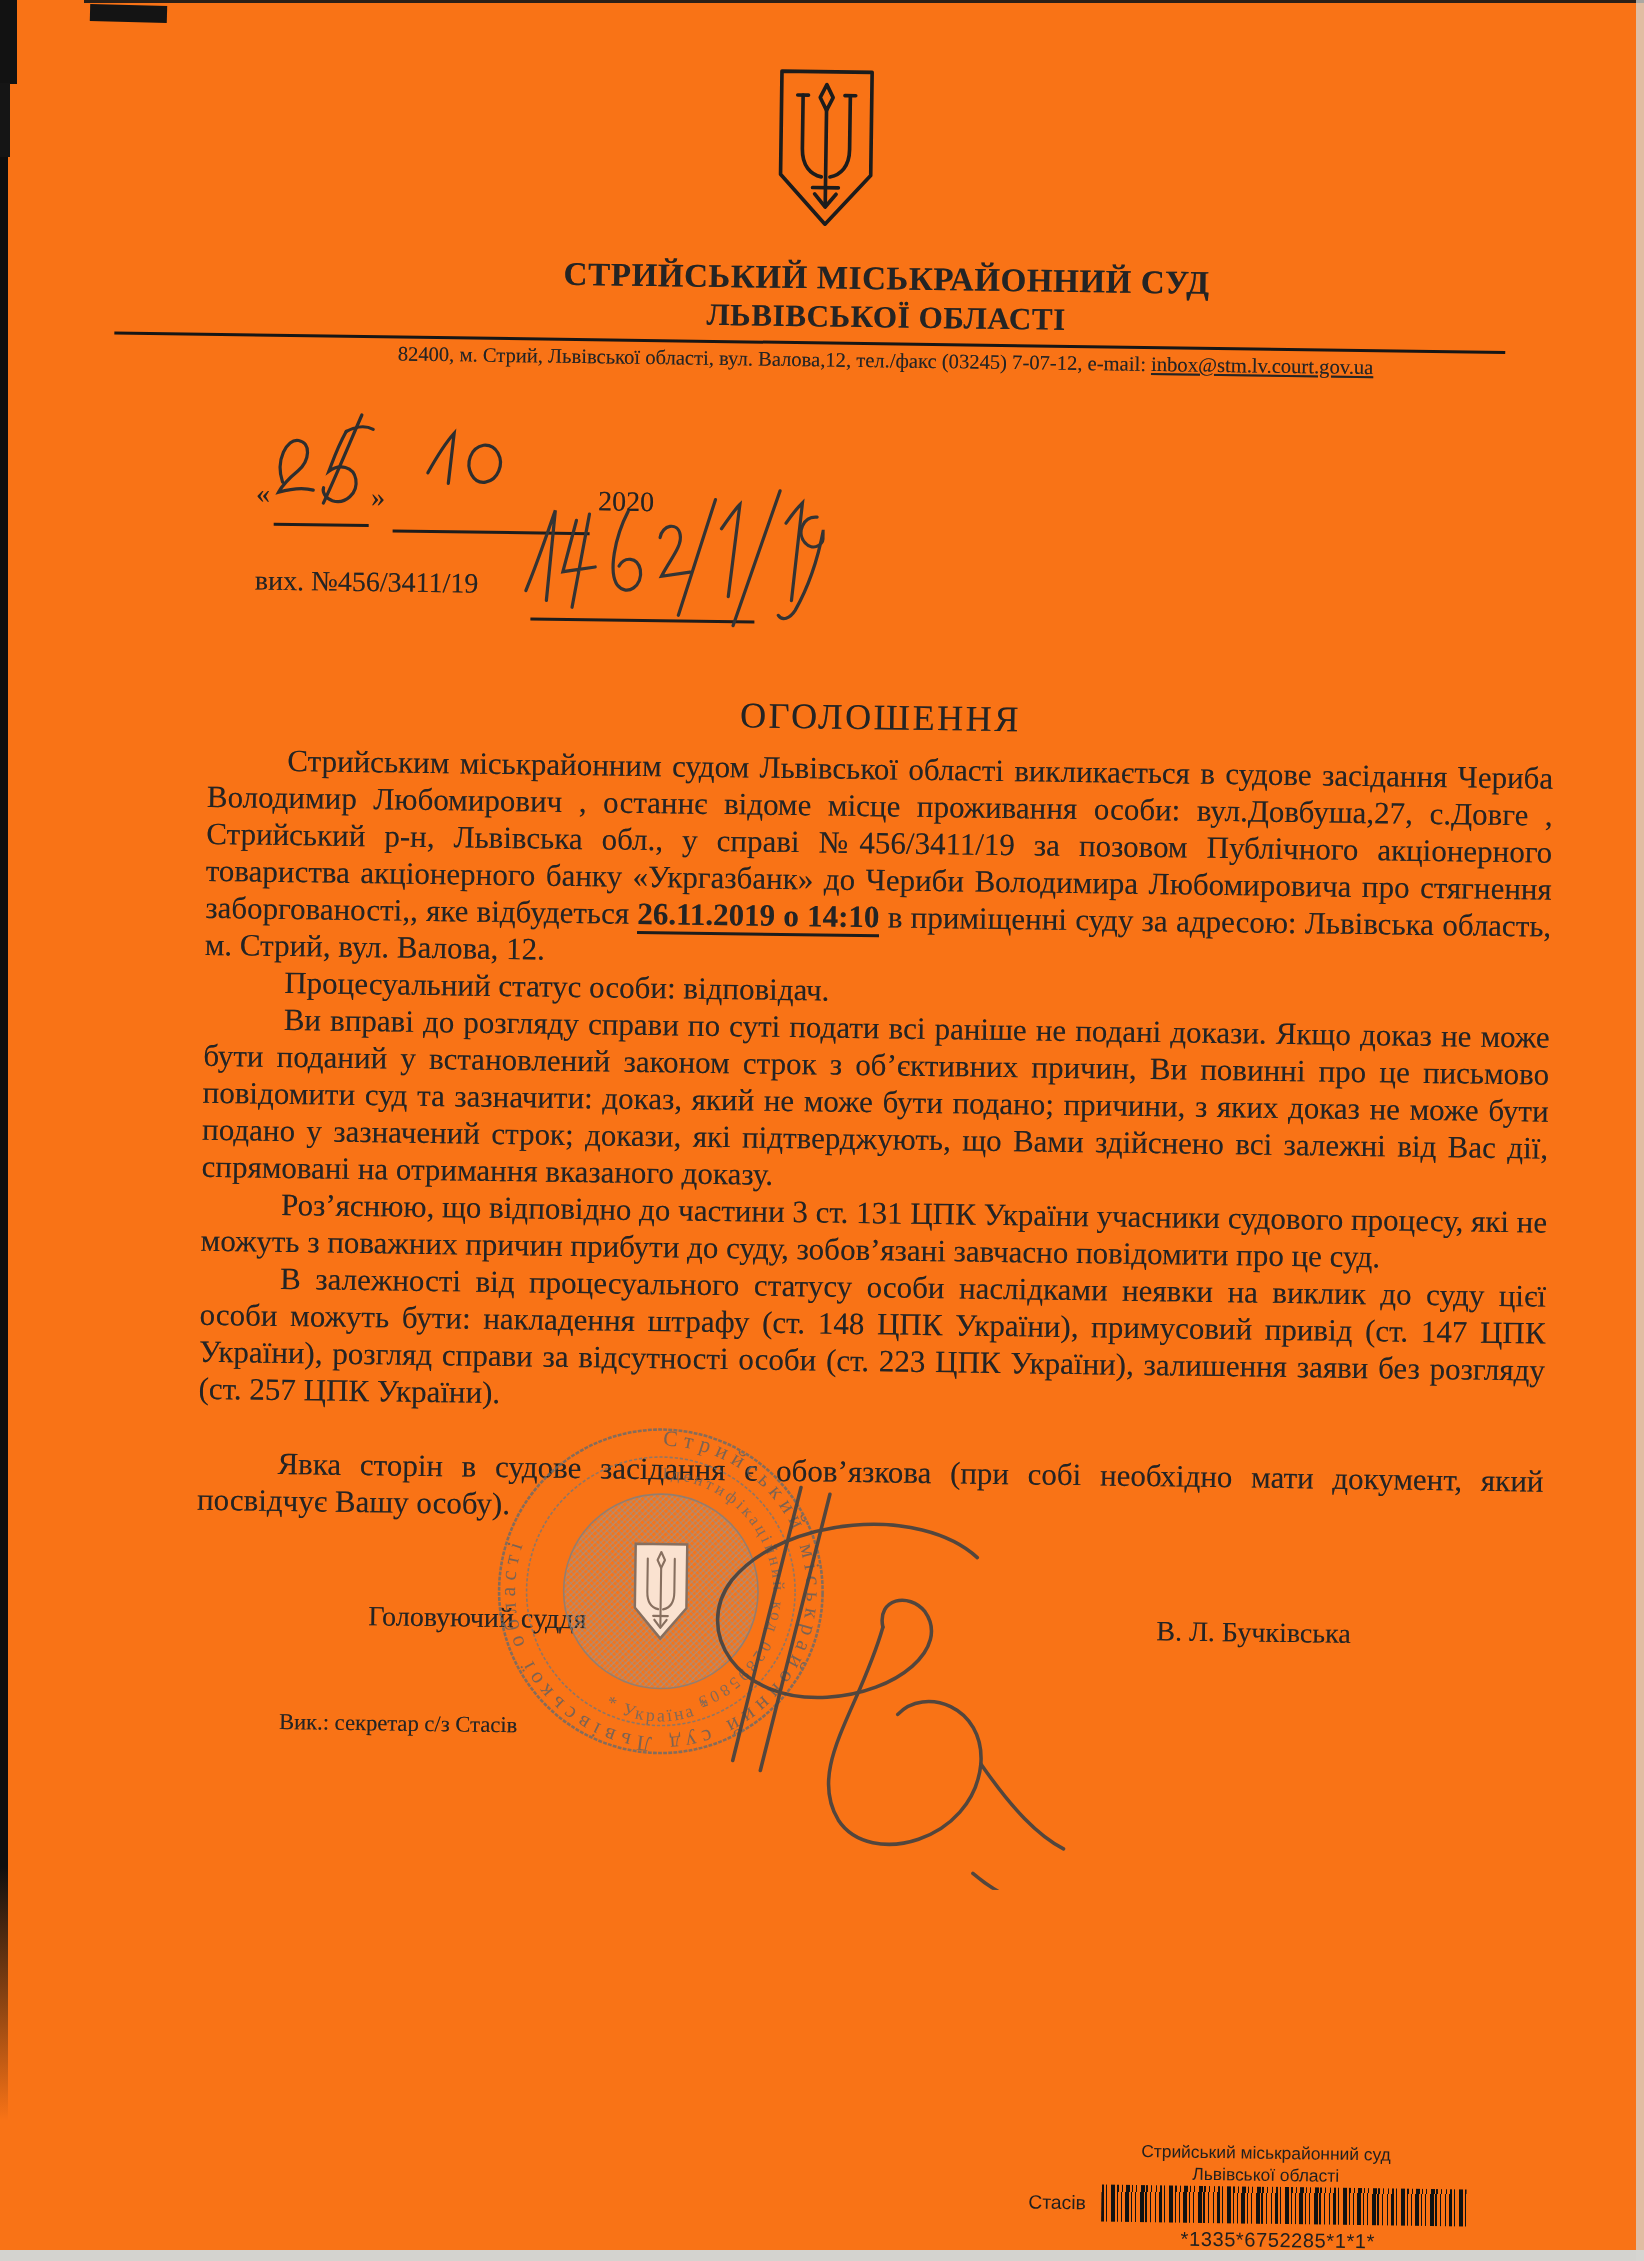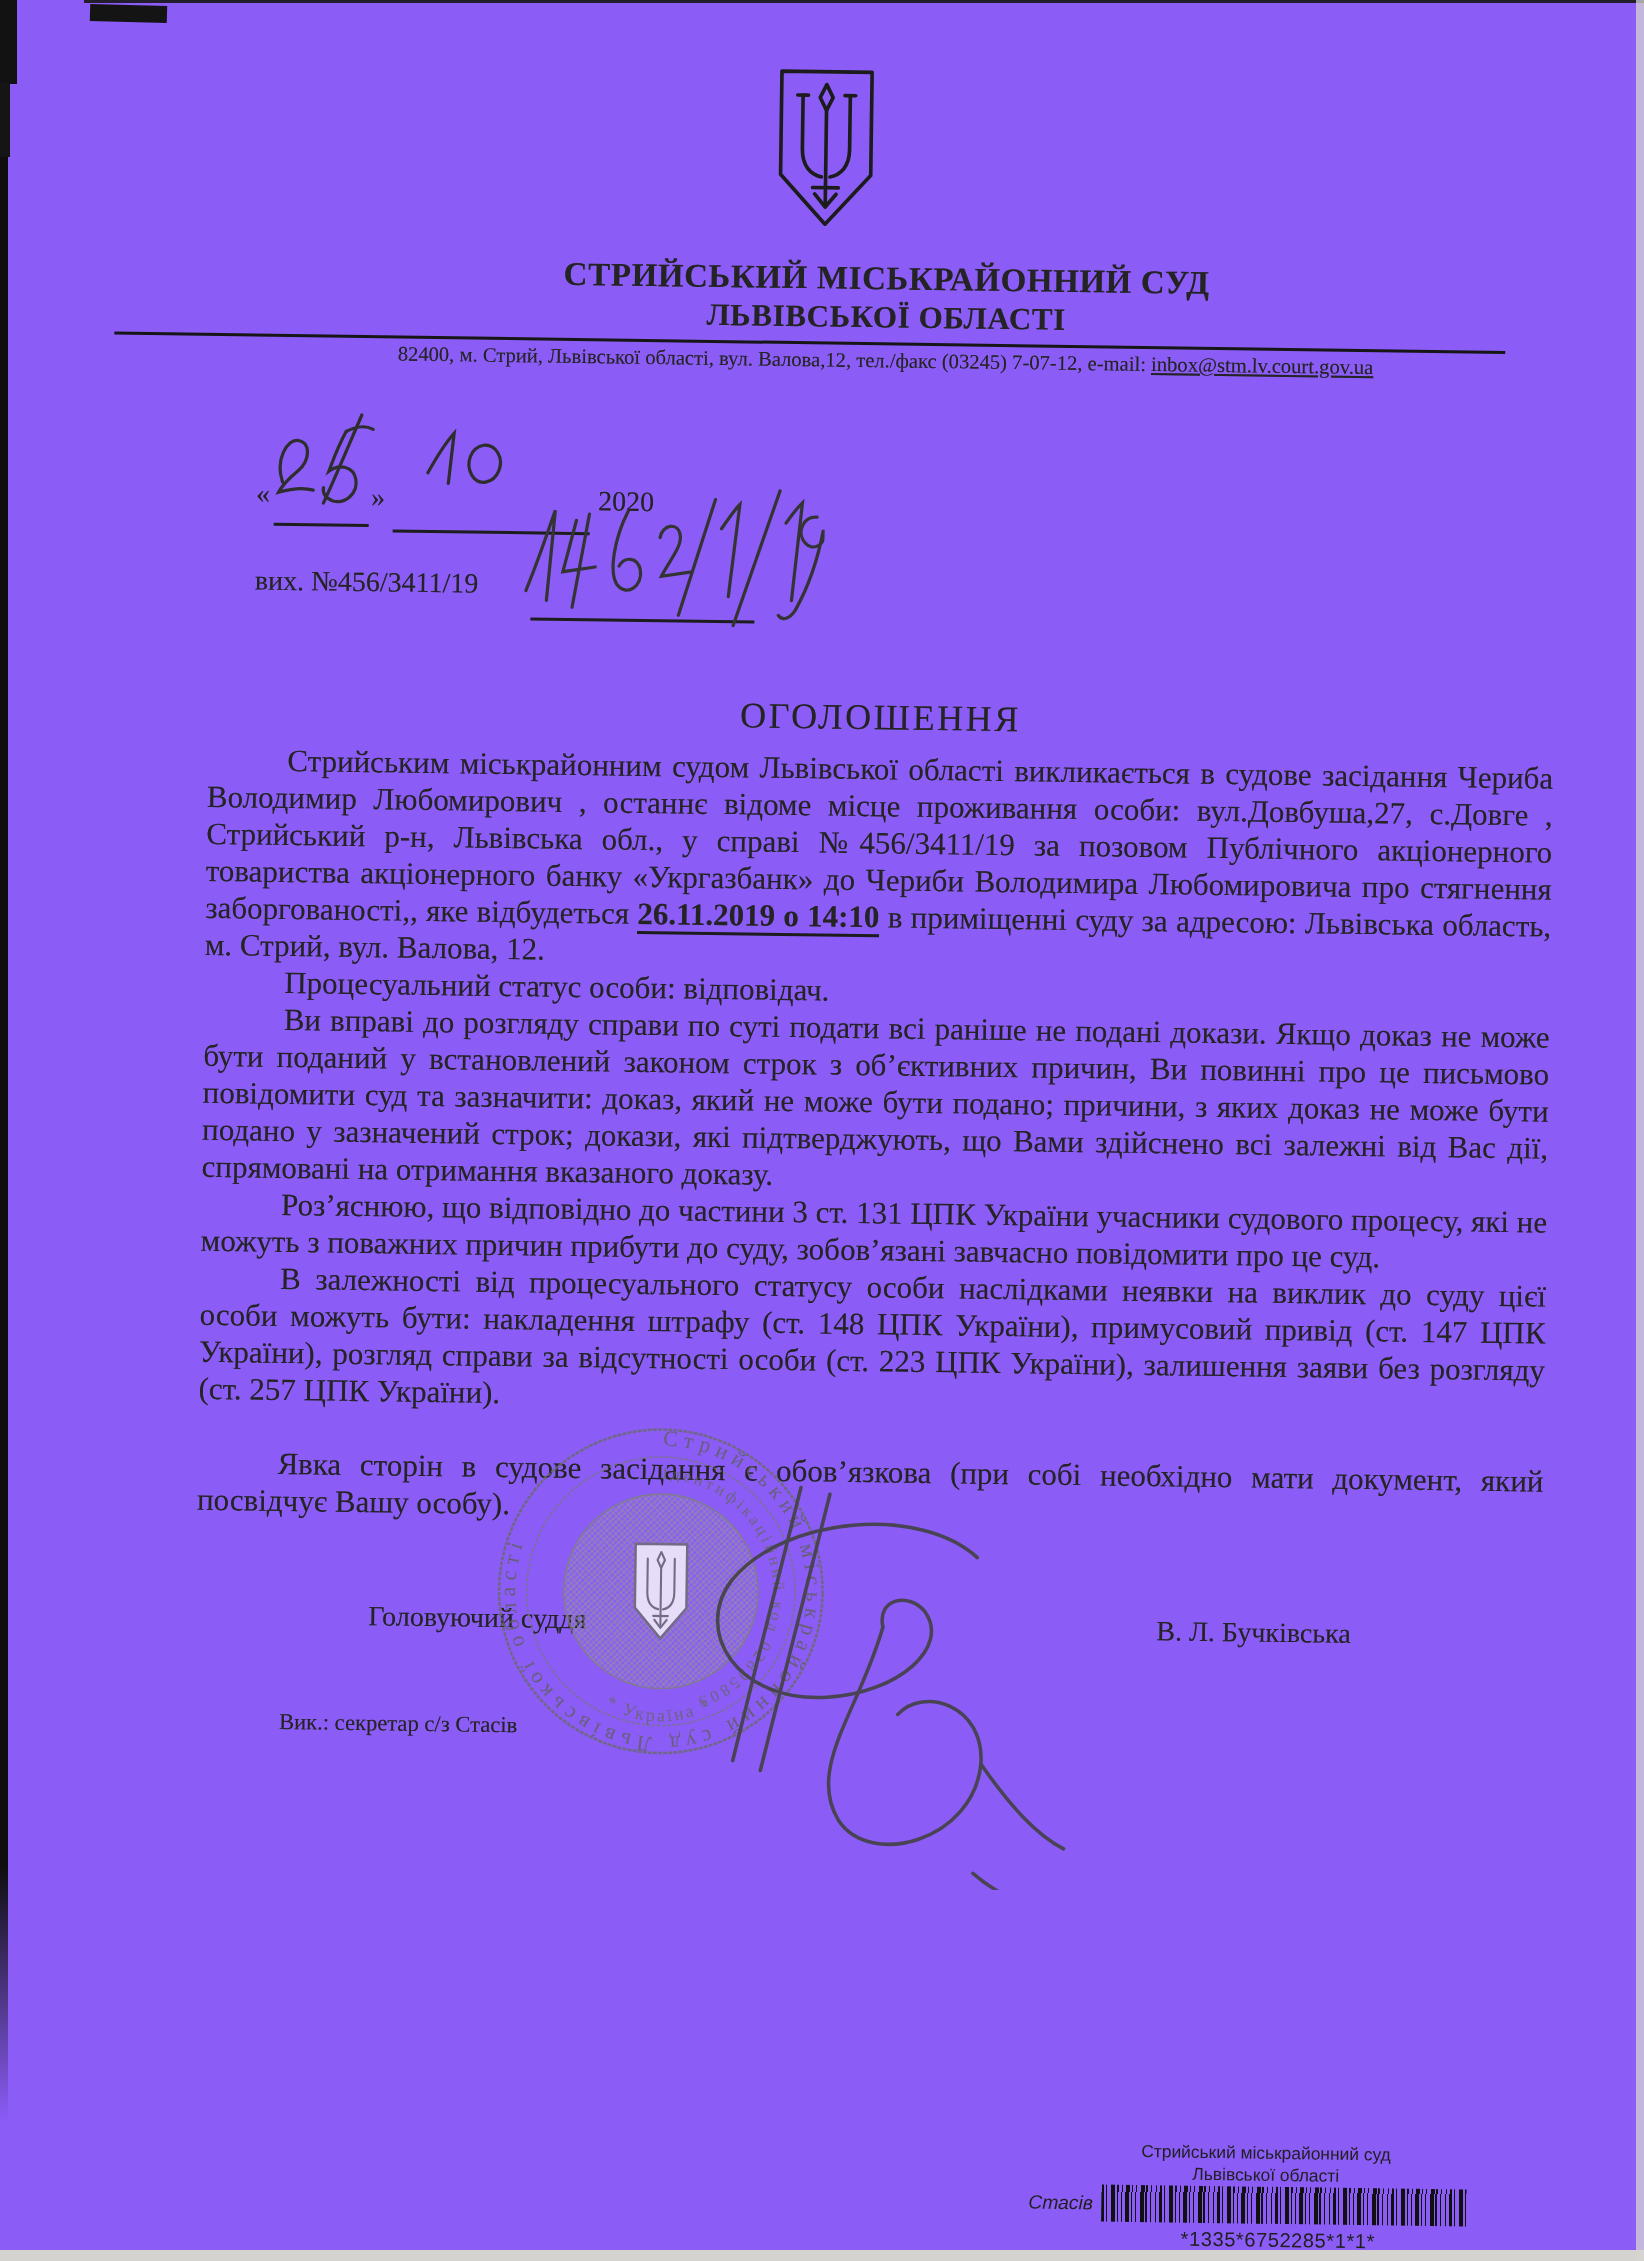--- a/index.html
+++ b/index.html
@@ -1,16 +1,16 @@
 <!DOCTYPE html>
 <html style="font-size:10.3px"><head>
 <meta charset="utf-8">
 <style>
   html,body{margin:0;padding:0;background:#888;}
-  .page{position:relative;width:1644px;height:2261px;background:#8b5cf6;overflow:hidden;
+  .page{position:relative;width:1644px;height:2261px;background:#f97316;overflow:hidden;
         font-family:"Liberation Serif", serif;color:#242424;}
   .rot{position:absolute;left:0;top:0;width:1644px;height:2261px;
        transform:rotate(0.8deg);transform-origin:77px 0px;}
   .abs{position:absolute;}
   .soft{text-shadow:0 0 0.6px rgba(40,40,40,.45);}
 
   
   .emblem{left:774px;top:57px;width:108px;height:161px;}
   .title-wrap{left:218px;width:1345px;text-align:center;}
   .court-title1{top:249px;font-size:33px;font-weight:bold;letter-spacing:0.6px;}
@@ -47,21 +47,21 @@
   .judge-name{left:1179px;top:1600px;font-size:28px;}
   .clerk-note{left:303px;top:1706px;font-size:22.6px;}
 
   .stamp{left:504px;top:1404px;width:358px;height:358px;opacity:.82;}
   .signature{left:638px;top:1448px;width:477px;height:429px;opacity:.9;}
 
   
   .footer{font-family:"Liberation Sans", sans-serif;color:#1f1f1f;}
   .f-line1{left:1096px;width:400px;top:2126px;text-align:center;font-size:17.4px;}
   .f-line2{left:1096px;width:400px;top:2148px;text-align:center;font-size:17.4px;}
-  .f-clerk{left:1059px;top:2178px;font-size:19.3px;font-style:italic;}
+  .f-clerk{left:1059px;top:2178px;font-size:19.3px;}
   .barcode{left:1132px;top:2170px;width:365px;height:37px;
     background:repeating-linear-gradient(90deg,
       #111 0 2.6px, transparent 2.6px 4.5px, #111 4.5px 5.8px, transparent 5.8px 9.7px,
       #111 9.7px 13.5px, transparent 13.5px 15.5px, #111 15.5px 17px, transparent 17px 20px,
       #111 20px 21px, transparent 21px 24px, #111 24px 28px, transparent 28px 30px,
       #111 30px 31px, transparent 31px 34px, #111 34px 35px, transparent 35px 39px,
       #111 39px 43px, transparent 43px 44px, #111 44px 46px, transparent 46px 49px,
       #111 49px 50px, transparent 50px 54px, #111 54px 55px, transparent 55px 58px);}
   .f-code{left:1096px;width:426px;top:2212px;text-align:center;font-size:20px;letter-spacing:0.6px;}
 

